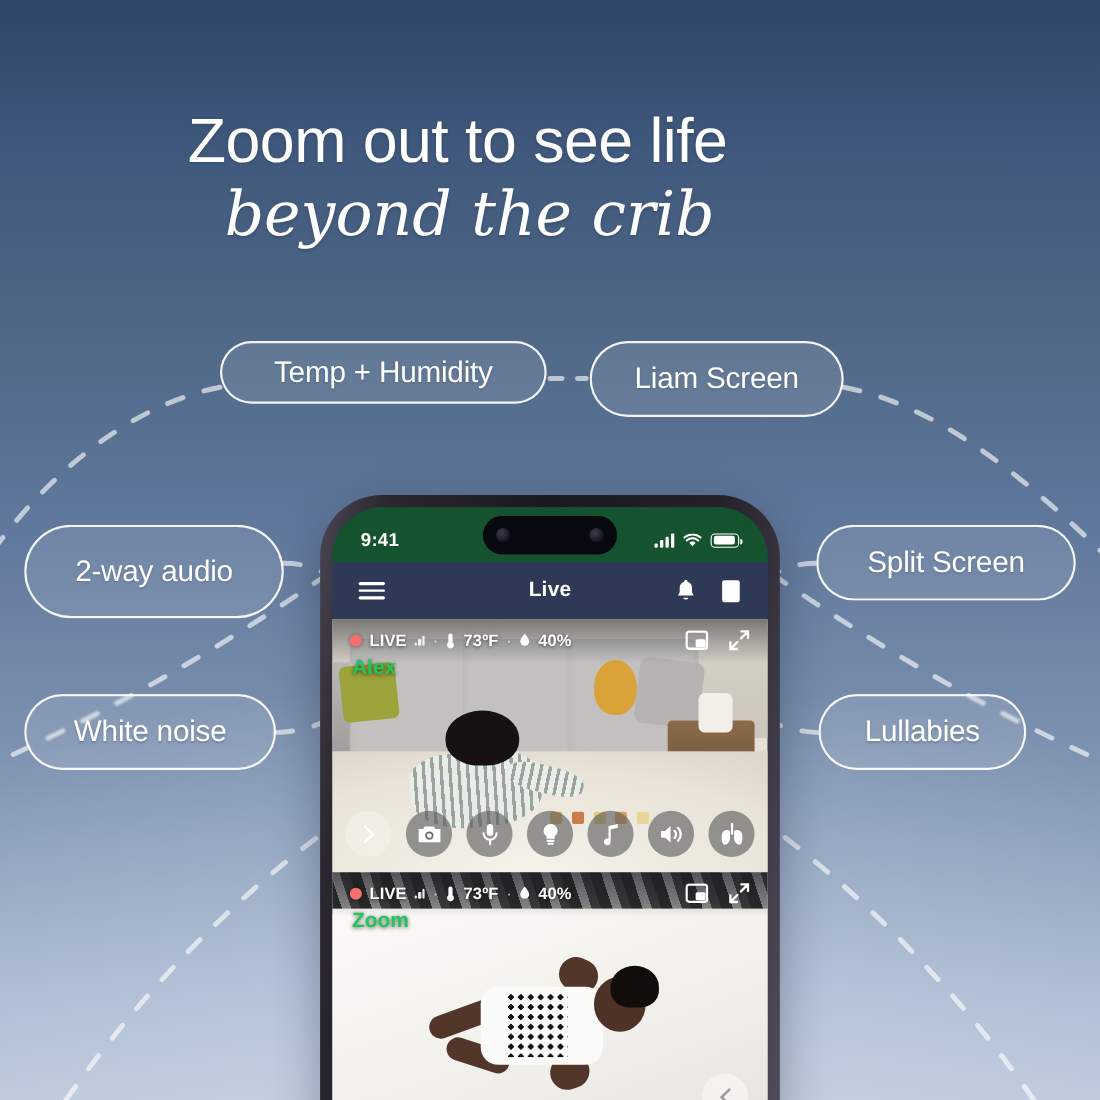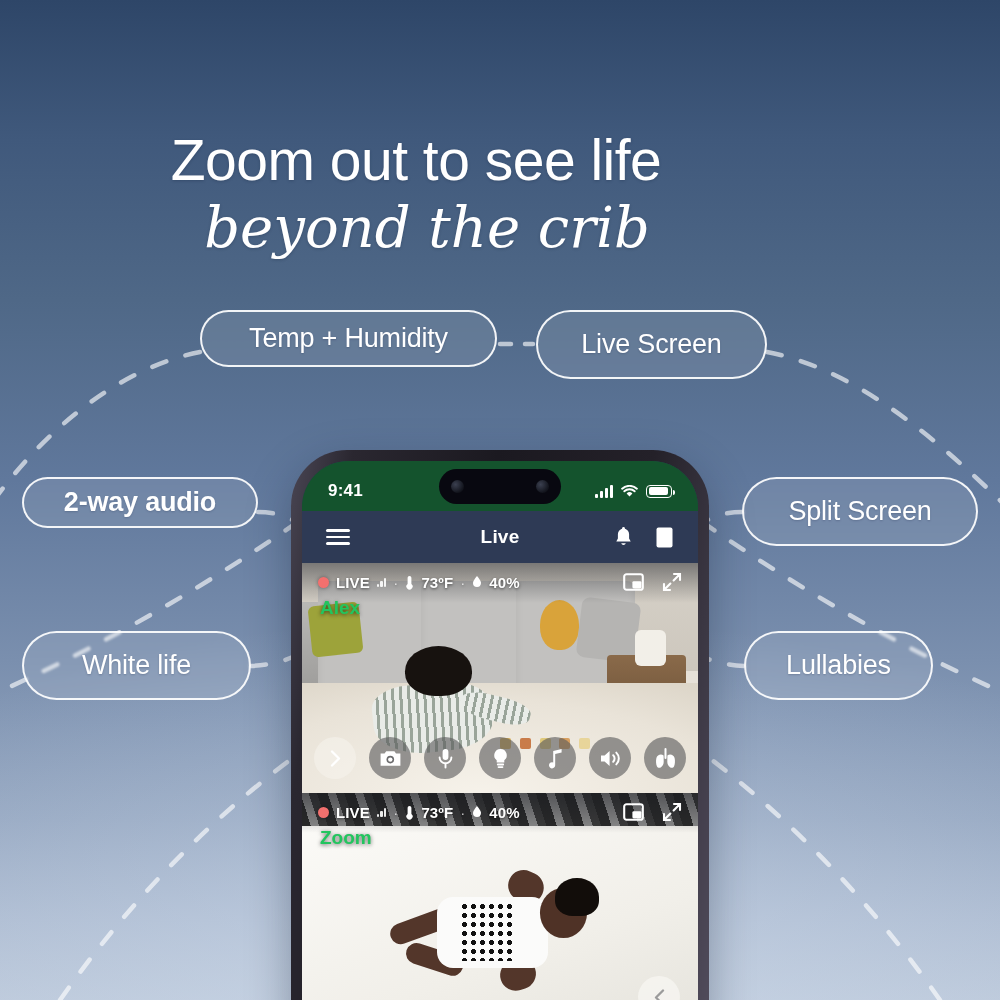--- a/index.html
+++ b/index.html
@@ -26,21 +26,20 @@
   #bg-sheen {
     position: absolute; inset: 0;
     background: radial-gradient(ellipse 120% 55% at 50% 100%, rgba(210,222,238,.55) 0%, rgba(210,222,238,0) 70%);
   }
 
   
   #headline {
     position: absolute; top: 96px; left: 0; width: 832px;
     text-align: center; color: #ffffff;
     text-shadow: 0 1px 3px rgba(20,35,60,.28);
-    margin-top: 32px;
   }
   #headline .line1 {
     font-size: 57px; line-height: 64px; font-weight: 400;
     letter-spacing: -0.5px;
     font-family: "Liberation Sans", sans-serif;
   }
   #headline .line2 {
     font-size: 56px; line-height: 72px;
     font-style: italic; font-weight: 400;
     font-family: "DejaVu Serif", "Liberation Serif", serif;
@@ -61,21 +60,21 @@
     color: #ffffff;
     font-size: 27px;
     font-weight: 500;
     letter-spacing: -0.2px;
     white-space: nowrap;
     text-shadow: 0 1px 2px rgba(30,45,70,.25);
     backdrop-filter: blur(1px);
   }
   #pill-temp       { left:200px; top:310px; width:297px; height:57px; }
   #pill-live       { left:536px; top:310px; width:231px; height:69px; }
-  #pill-audio      { left: 22px; top:477px; width:236px; height:51px;font-weight:bold; }
+  #pill-audio      { left: 22px; top:477px; width:236px; height:85px; }
   #pill-split      { left:742px; top:477px; width:236px; height:69px; }
   #pill-white      { left: 22px; top:631px; width:229px; height:69px; }
   #pill-lullabies  { left:744px; top:631px; width:189px; height:69px; }
 
   
   #phone {
     position: absolute; left: 291px; top: 450px;
     width: 418px; height: 580px;
     border-radius: 56px 56px 0 0;
     background: linear-gradient(100deg,#4a4654 0%, #2a2730 12%, #1b1920 40%, #242129 70%, #514c5c 100%);
@@ -257,30 +256,30 @@
 
 <div id="headline">
   <div class="line1">Zoom out to see life</div>
   <div class="line2">beyond the crib</div>
 </div>
 
 <div class="pill" id="pill-temp">
   <span>Temp + Humidity</span>
 </div>
 <div class="pill" id="pill-live">
-  <span>Live Screen</span>
+  <span>Liam Screen</span>
 </div>
 <div class="pill" id="pill-audio">
   <span>2-way audio</span>
 </div>
 <div class="pill" id="pill-split">
   <span>Split Screen</span>
 </div>
 <div class="pill" id="pill-white">
-  <span>White life</span>
+  <span>White noise</span>
 </div>
 <div class="pill" id="pill-lullabies">
   <span>Lullabies</span>
 </div>
 
 <div id="phone">
   <div id="screen">
 
     <div id="statusbar">
       <div id="clock">9:41</div>

